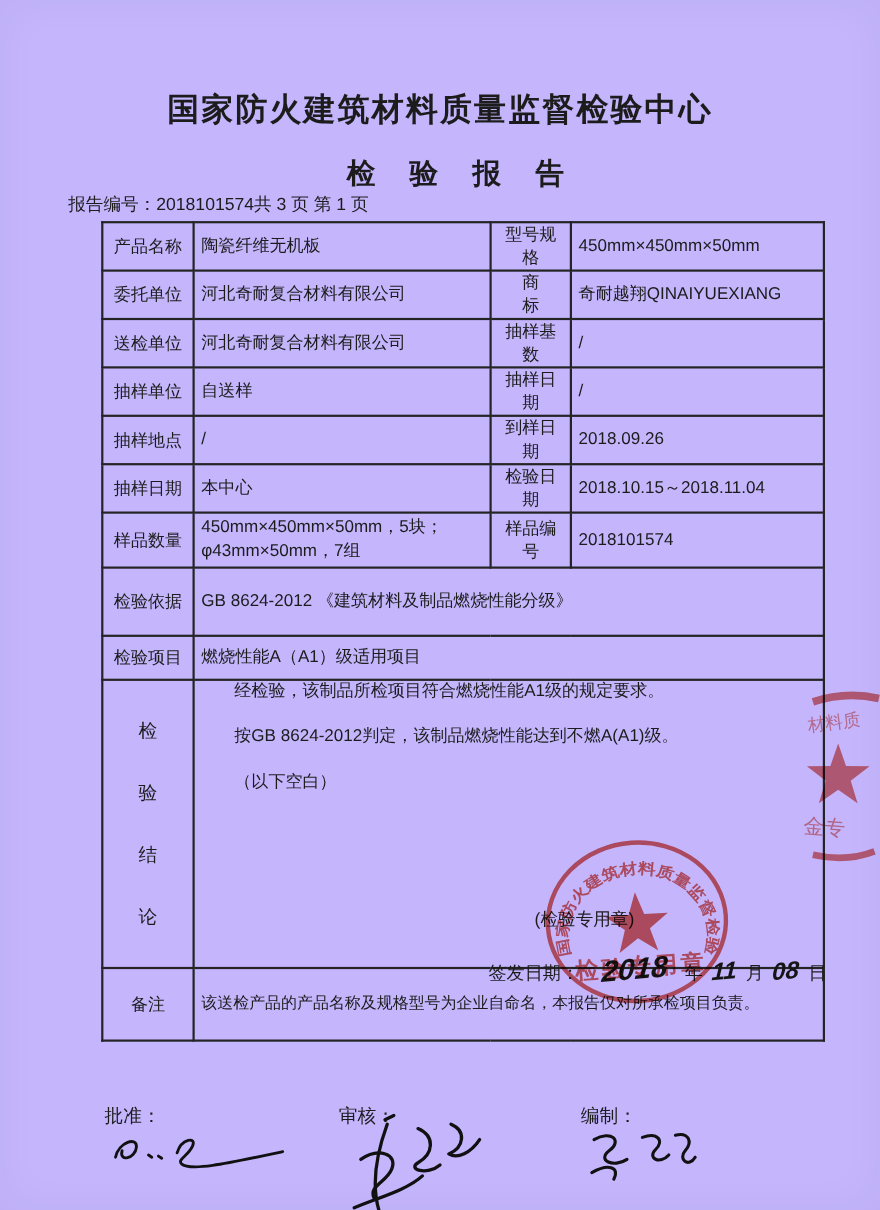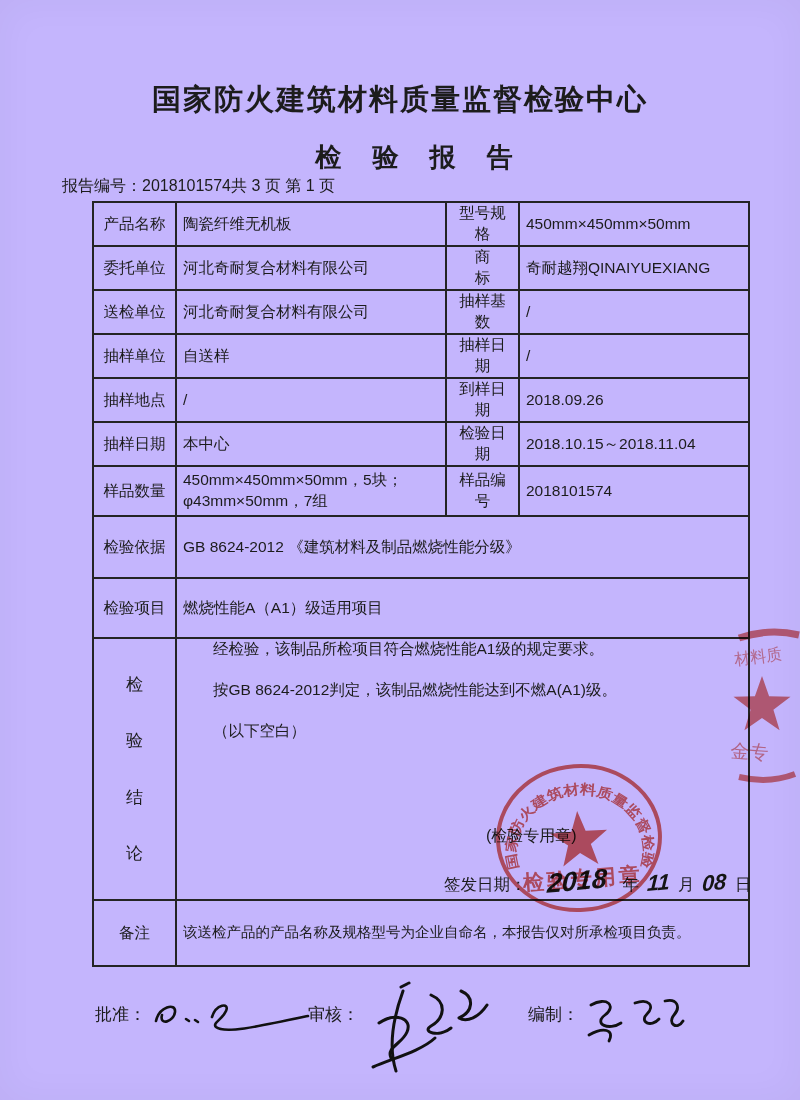--- a/index.html
+++ b/index.html
@@ -29,21 +29,21 @@
     display:flex;align-items:baseline;gap:6px;margin-left:24px;}
   .hand{display:inline-block;font-style:italic;font-weight:bold;font-size:25px;
     transform:rotate(-5deg) skewX(-8deg);line-height:1;color:#151515;}
   .hand.year{font-size:27px;margin:0 10px 0 14px;}
   .hand.sm{font-size:22px;margin:0 2px;}
   .stamp-main{position:absolute;left:493px;top:762px;pointer-events:none;
     mix-blend-mode:multiply;opacity:.82;}
   .stamp-edge{position:absolute;left:725px;top:625px;pointer-events:none;
     mix-blend-mode:multiply;opacity:.72;}
   .signatures{position:absolute;top:0;left:0;width:100%;height:100%;pointer-events:none;}
-  .sig-group{position:absolute;display:flex;align-items:flex-start;font-size:17px;}
+  .sig-group{position:absolute;display:flex;align-items:flex-start;font-size:17px;flex-direction:column;}
   .sig-group .lbl{padding-top:8px;}
   .sig-approve{left:95px;top:995px;}
   .sig-review{left:308px;top:995px;}
   .sig-prepare{left:528px;top:995px;}
   svg .ink{stroke:#111;fill:none;stroke-linecap:round;stroke-linejoin:round;}
 </style>
 </head>
 <body>
 
 <div class="page">
@@ -103,21 +103,21 @@
       <tr style="height:50px">
         <td class="lab">样品数量</td>
         <td class="val">450mm×450mm×50mm，5块；φ43mm×50mm，7组</td>
         <td class="lab">样品编号</td>
         <td class="val">2018101574</td>
       </tr>
       <tr style="height:62px">
         <td class="lab">检验依据</td>
         <td class="val" colspan="3">GB 8624-2012 《建筑材料及制品燃烧性能分级》</td>
       </tr>
-      <tr style="height:60px">
+      <tr style="height:40px">
         <td class="lab">检验项目</td>
         <td class="val" colspan="3">燃烧性能A（A1）级适用项目</td>
       </tr>
       <tr style="height:262px">
         <td class="lab">
           <div class="vlabel">
             <span>检</span>
             <span>验</span>
             <span>结</span>
             <span>论</span>

